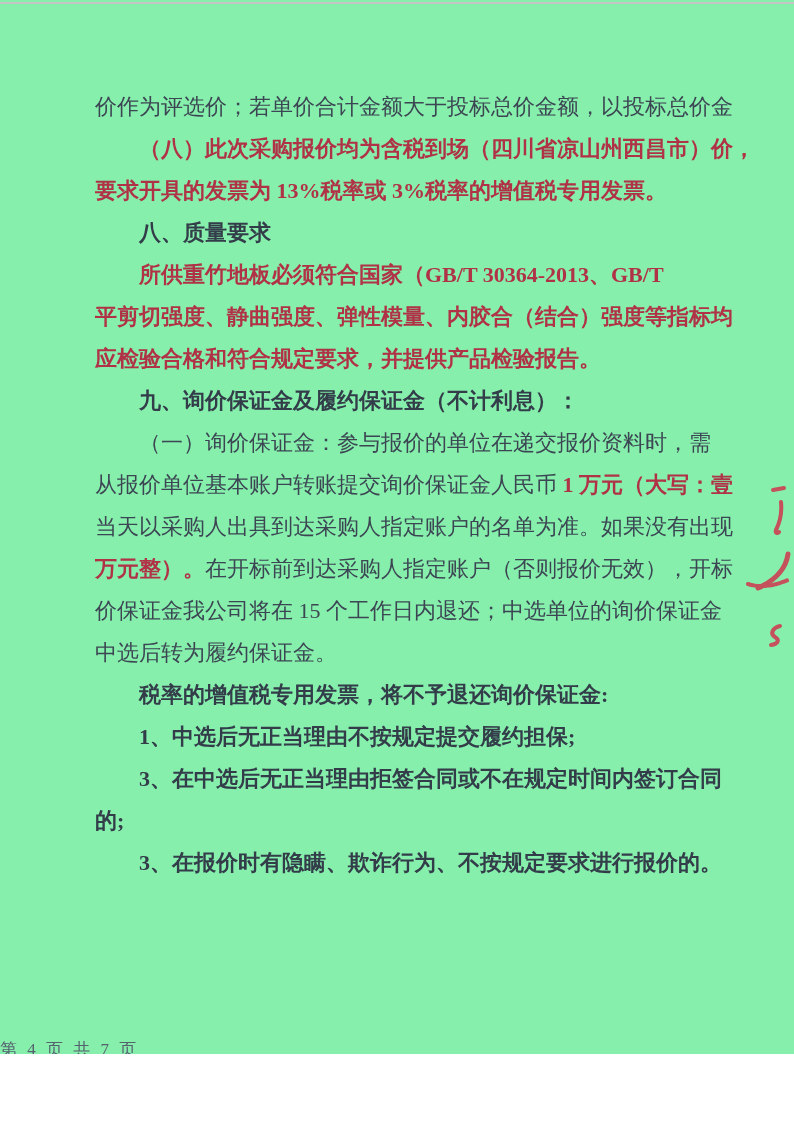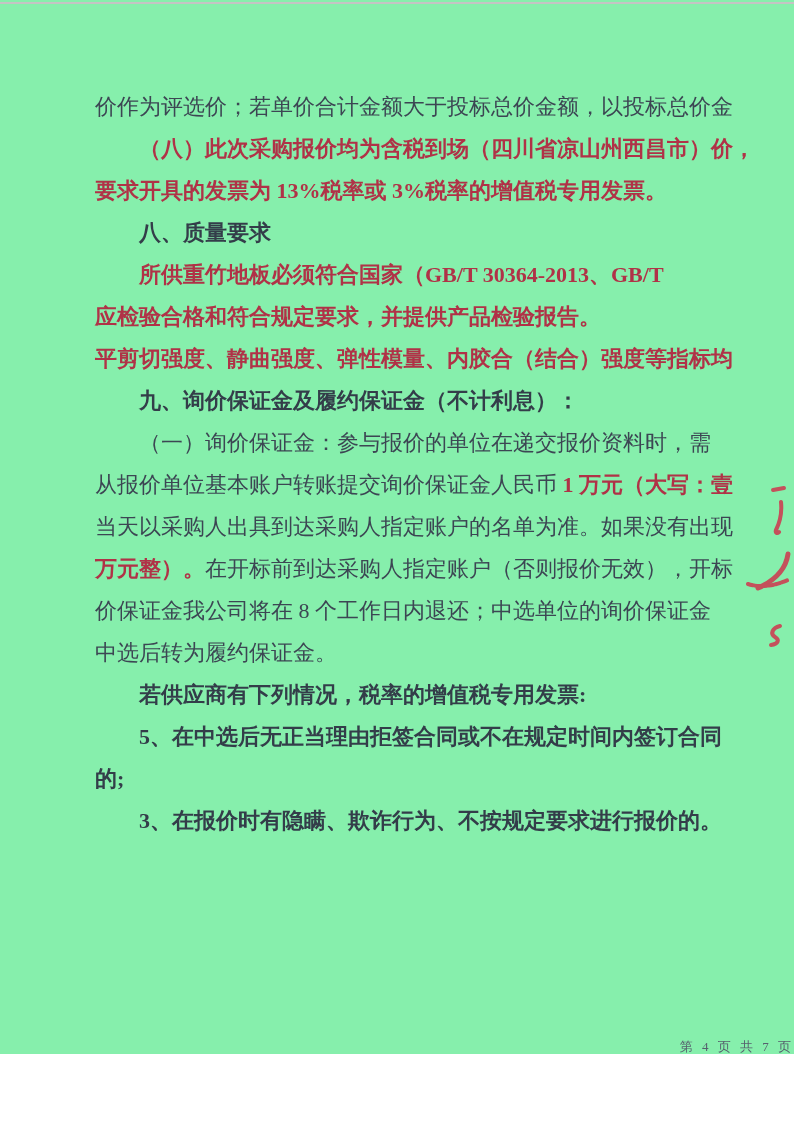--- a/index.html
+++ b/index.html
@@ -43,51 +43,52 @@
   .stamp {
     position: absolute;
     left: 744px;
     top: 478px;
   }
   .footer {
     position: absolute;
     top: 1038px;
     left: 0;
     width: 100%;
-    text-align: right;
-    font-size: 13px;
+    text-align: left;
+    font-size: 17px;
     letter-spacing: 3px;
     color: #56616e;
     font-family: "Liberation Serif", "DejaVu Serif", serif;
   }
 </style>
 </head>
 <body>
 
 <div class="page">
 
   <div class="edge-top"></div>
 
   <div class="doc" id="doc-body">
       <div class="line"><span class="seg-body">价作为评选价；若单价合计金额大于投标总价金额，以投标总价金</span></div>
       <div class="line indent"><span class="seg-red">（八）此次采购报价均为含税到场（四川省凉山州西昌市）价，</span></div>
       <div class="line"><span class="seg-red">要求开具的发票为 13%税率或 3%税率的增值税专用发票。</span></div>
       <div class="line indent"><span class="seg-bold">八、质量要求</span></div>
       <div class="line indent"><span class="seg-red">所供重竹地板必须符合国家（GB/T 30364-2013、GB/T</span></div>
+      <div class="line"><span class="seg-red">平剪切强度、静曲强度、弹性模量、内胶合（结合）强度等指标均</span></div>
       <div class="line"><span class="seg-red">应检验合格和符合规定要求，并提供产品检验报告。</span></div>
-      <div class="line"><span class="seg-red">平剪切强度、静曲强度、弹性模量、内胶合（结合）强度等指标均</span></div>
       <div class="line indent"><span class="seg-bold">九、询价保证金及履约保证金（不计利息）：</span></div>
       <div class="line indent"><span class="seg-body">（一）询价保证金：参与报价的单位在递交报价资料时，需</span></div>
       <div class="line"><span class="seg-body">从报价单位基本账户转账提交询价保证金人民币 </span><span class="seg-red">1 万元（大写：壹</span></div>
       <div class="line"><span class="seg-body">当天以采购人出具到达采购人指定账户的名单为准。如果没有出现</span></div>
       <div class="line"><span class="seg-red">万元整）。</span><span class="seg-body">在开标前到达采购人指定账户（否则报价无效），开标</span></div>
-      <div class="line"><span class="seg-body">价保证金我公司将在 8 个工作日内退还；中选单位的询价保证金</span></div>
+      <div class="line"><span class="seg-body">价保证金我公司将在 15 个工作日内退还；中选单位的询价保证金</span></div>
       <div class="line"><span class="seg-body">中选后转为履约保证金。</span></div>
-      <div class="line indent"><span class="seg-bold">若供应商有下列情况，税率的增值税专用发票:</span></div>
-      <div class="line indent"><span class="seg-bold">5、在中选后无正当理由拒签合同或不在规定时间内签订合同</span></div>
+      <div class="line indent"><span class="seg-bold">税率的增值税专用发票，将不予退还询价保证金:</span></div>
+      <div class="line indent"><span class="seg-bold">1、中选后无正当理由不按规定提交履约担保;</span></div>
+      <div class="line indent"><span class="seg-bold">3、在中选后无正当理由拒签合同或不在规定时间内签订合同</span></div>
       <div class="line"><span class="seg-bold">的;</span></div>
       <div class="line indent"><span class="seg-bold">3、在报价时有隐瞒、欺诈行为、不按规定要求进行报价的。</span></div>
     </div>
 
   <svg class="stamp" width="50" height="180" viewBox="0 0 50 180">
 
     <g stroke="#c4515b" fill="none" stroke-linecap="round">
       <path d="M 29 12 L 40 10" stroke-width="4"></path>
       <path d="M 37 24 C 38 34, 36 44, 32 52 C 31 55, 33 56, 35 54" stroke-width="4"></path>
       <path d="M 44 76 C 42 90, 32 102, 14 110" stroke-width="5"></path>

